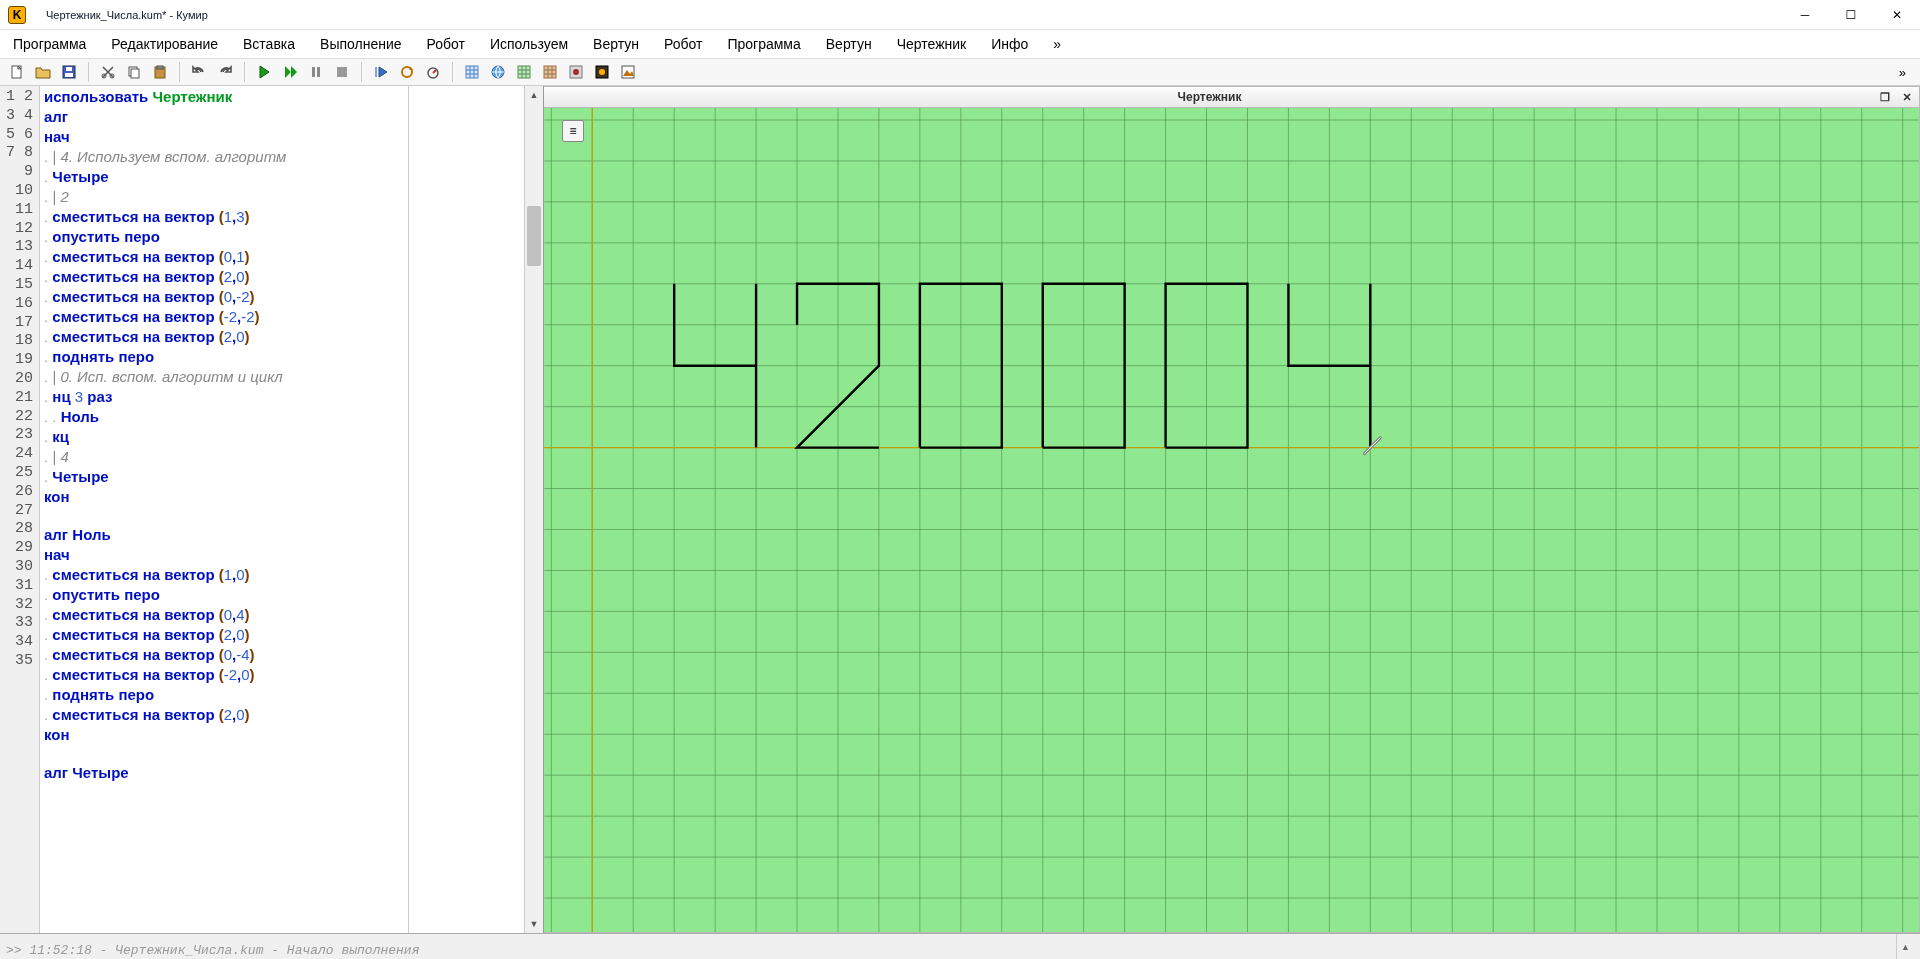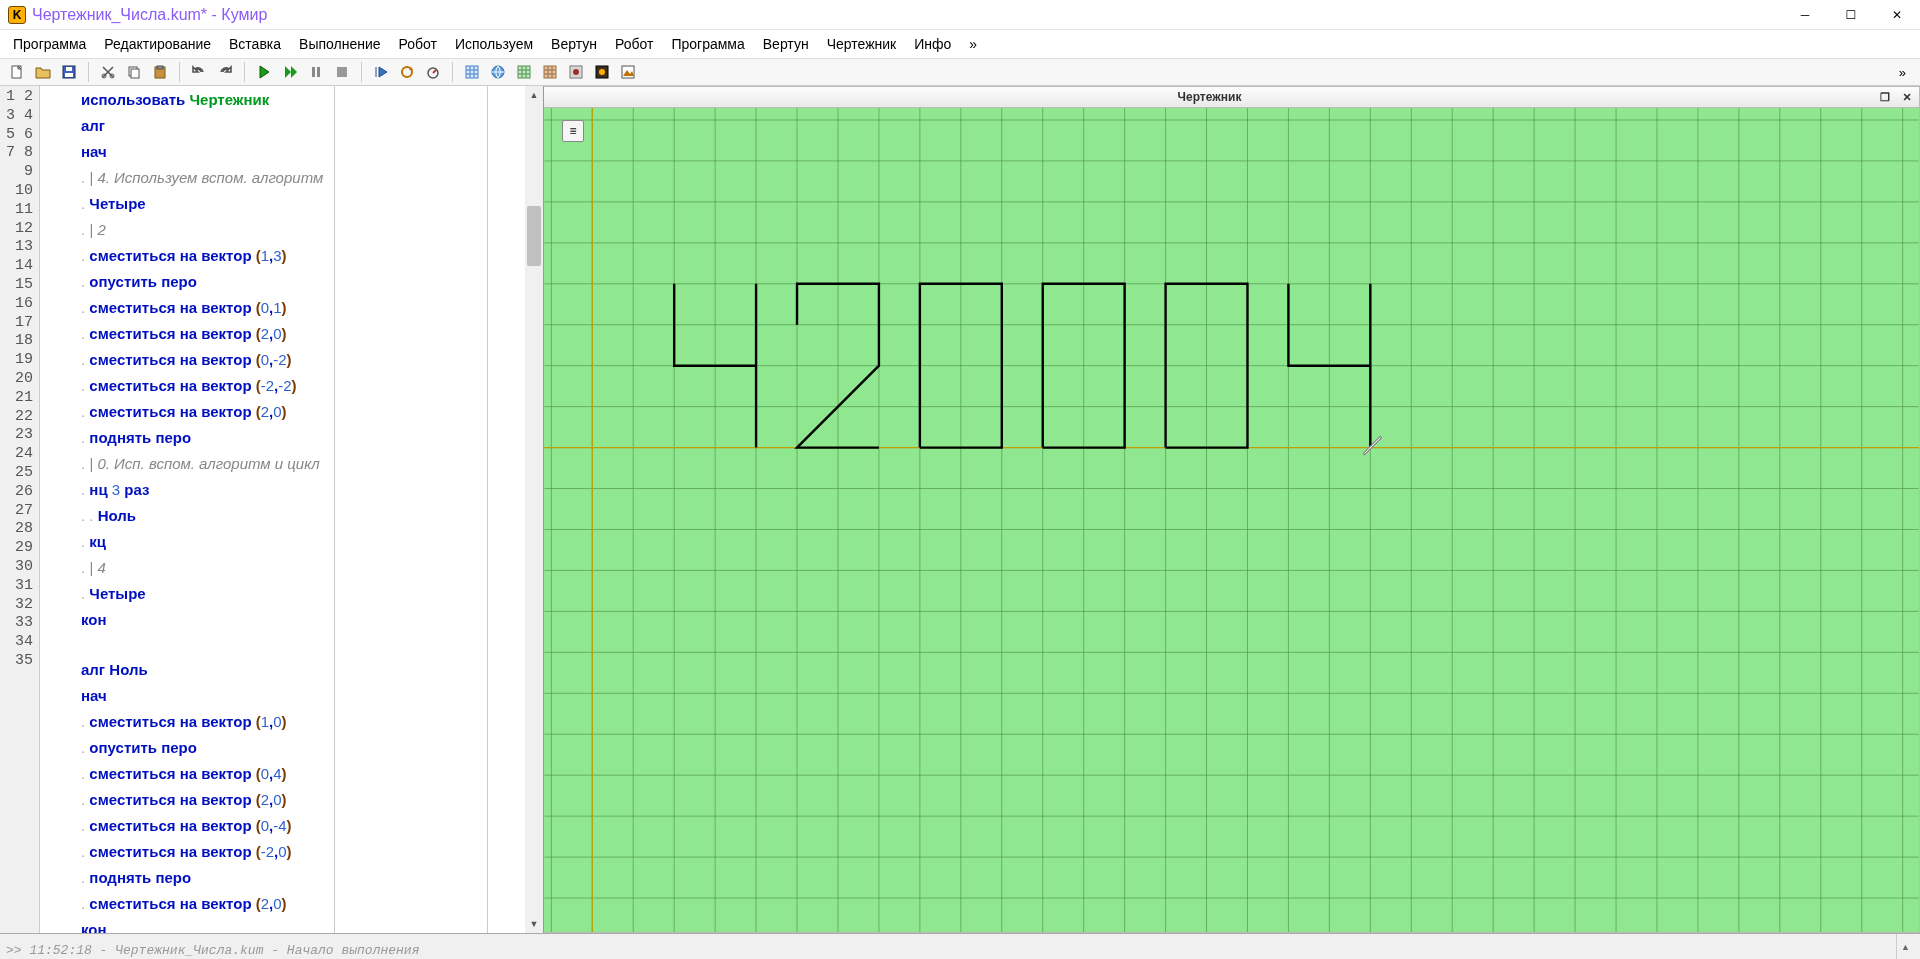--- a/index.html
+++ b/index.html
@@ -1,41 +1,41 @@
 <!DOCTYPE html>
 <html><head>
 <meta charset="utf-8">
 <style>
 * { box-sizing: border-box; margin: 0; padding: 0; font-family: "Segoe UI", Tahoma, sans-serif; }
 html, body { width: 1920px; height: 959px; overflow: hidden; background: #fff; }
 
 
 .titlebar { height: 30px; background: #fff; display: flex; align-items: center; padding: 0 0 0 8px; border-bottom: 1px solid #e5e5e5; }
 .titlebar .app-icon { width: 18px; height: 18px; background:#ffb000; border:1px solid #6b4a00; border-radius:3px; display:flex; align-items:center; justify-content:center; font-size:12px; font-weight:bold; color:#000; margin-right:6px; }
-.titlebar .title { font-size: 16px; color:#8b5cf6; }
+.titlebar .title { font-size: 11px; color:#0f172a;margin-left:14px; }
 .titlebar .win-controls { margin-left:auto; display:flex; }
 .titlebar .win-controls div { width:46px; height:30px; display:flex; align-items:center; justify-content:center; font-size:12px; color:#000; }
 
 
-.menubar { height:28px; background:#fff; display:flex; align-items:center; padding:0 4px; gap:0; font-size:14px; }
+.menubar { height:28px; background:#fff; display:flex; align-items:center; padding:0 4px; gap:7px; font-size:14px; }
 .menubar .menu-item { padding:2px 9px; border-radius:2px; cursor:default; }
 
 
 .toolbar { height:28px; background:#f7f7f7; border-top:1px solid #ddd; border-bottom:1px solid #ccc; display:flex; align-items:center; padding:0 6px; gap:4px; }
 .tb-sep { width:1px; height:20px; background:#ccc; margin:0 4px; }
 .tb-btn { width:22px; height:22px; display:flex; align-items:center; justify-content:center; border:1px solid transparent; border-radius:2px; }
 .tb-btn svg { width:16px; height:16px; }
 .tb-chevron { margin-left:auto; font-size:13px; padding:0 8px; }
 
 
 .main { display:flex; height: calc(959px - 30px - 28px - 28px - 26px); }
 .left-pane { width:544px; display:flex; flex-direction:column; border-right:1px solid #999; }
-.editor-wrap { flex:1; display:flex; overflow:hidden; position:relative;gap:37px; }
+.editor-wrap { flex:1; display:flex; overflow:hidden; position:relative; }
 .gutter { width:40px; background:#f0f0f0; border-right:1px solid #ccc; font-family:"Courier New",monospace; font-size:15px; text-align:right; padding:2px 6px 2px 0; line-height:18.8px; color:#555; }
-.code { flex:1; font-family:"Courier New",monospace; font-size:15px; padding:2px 4px; line-height:24px; white-space:pre; overflow:hidden; border-right:1px solid #ccc; position:relative; }
+.code { flex:1; font-family:"Courier New",monospace; font-size:15px; padding:2px 4px; line-height:18px; white-space:pre; overflow:hidden; border-right:1px solid #ccc; position:relative; }
 .margin-col { width:116px; background:#fff; border-right:1px solid #ccc; }
 .scrollbar-v { width:18px; background:#f0f0f0; position:relative; }
 .scrollbar-v .thumb { position:absolute; top:120px; left:2px; width:14px; height:60px; background:#c0c0c0; border-radius:2px; }
 .scrollbar-v .arrow { position:absolute; left:0; width:18px; height:18px; display:flex; align-items:center; justify-content:center; font-size:9px; color:#555;}
 .scrollbar-v .arrow.up{top:0}.scrollbar-v .arrow.dn{bottom:0}
 
 .kw { color:#0010c0; font-weight:bold; }
 .mod { color:#009a1f; font-weight:bold; }
 .cmt { color:#888888; font-style:italic; }
 .num { color:#3060d0; }

